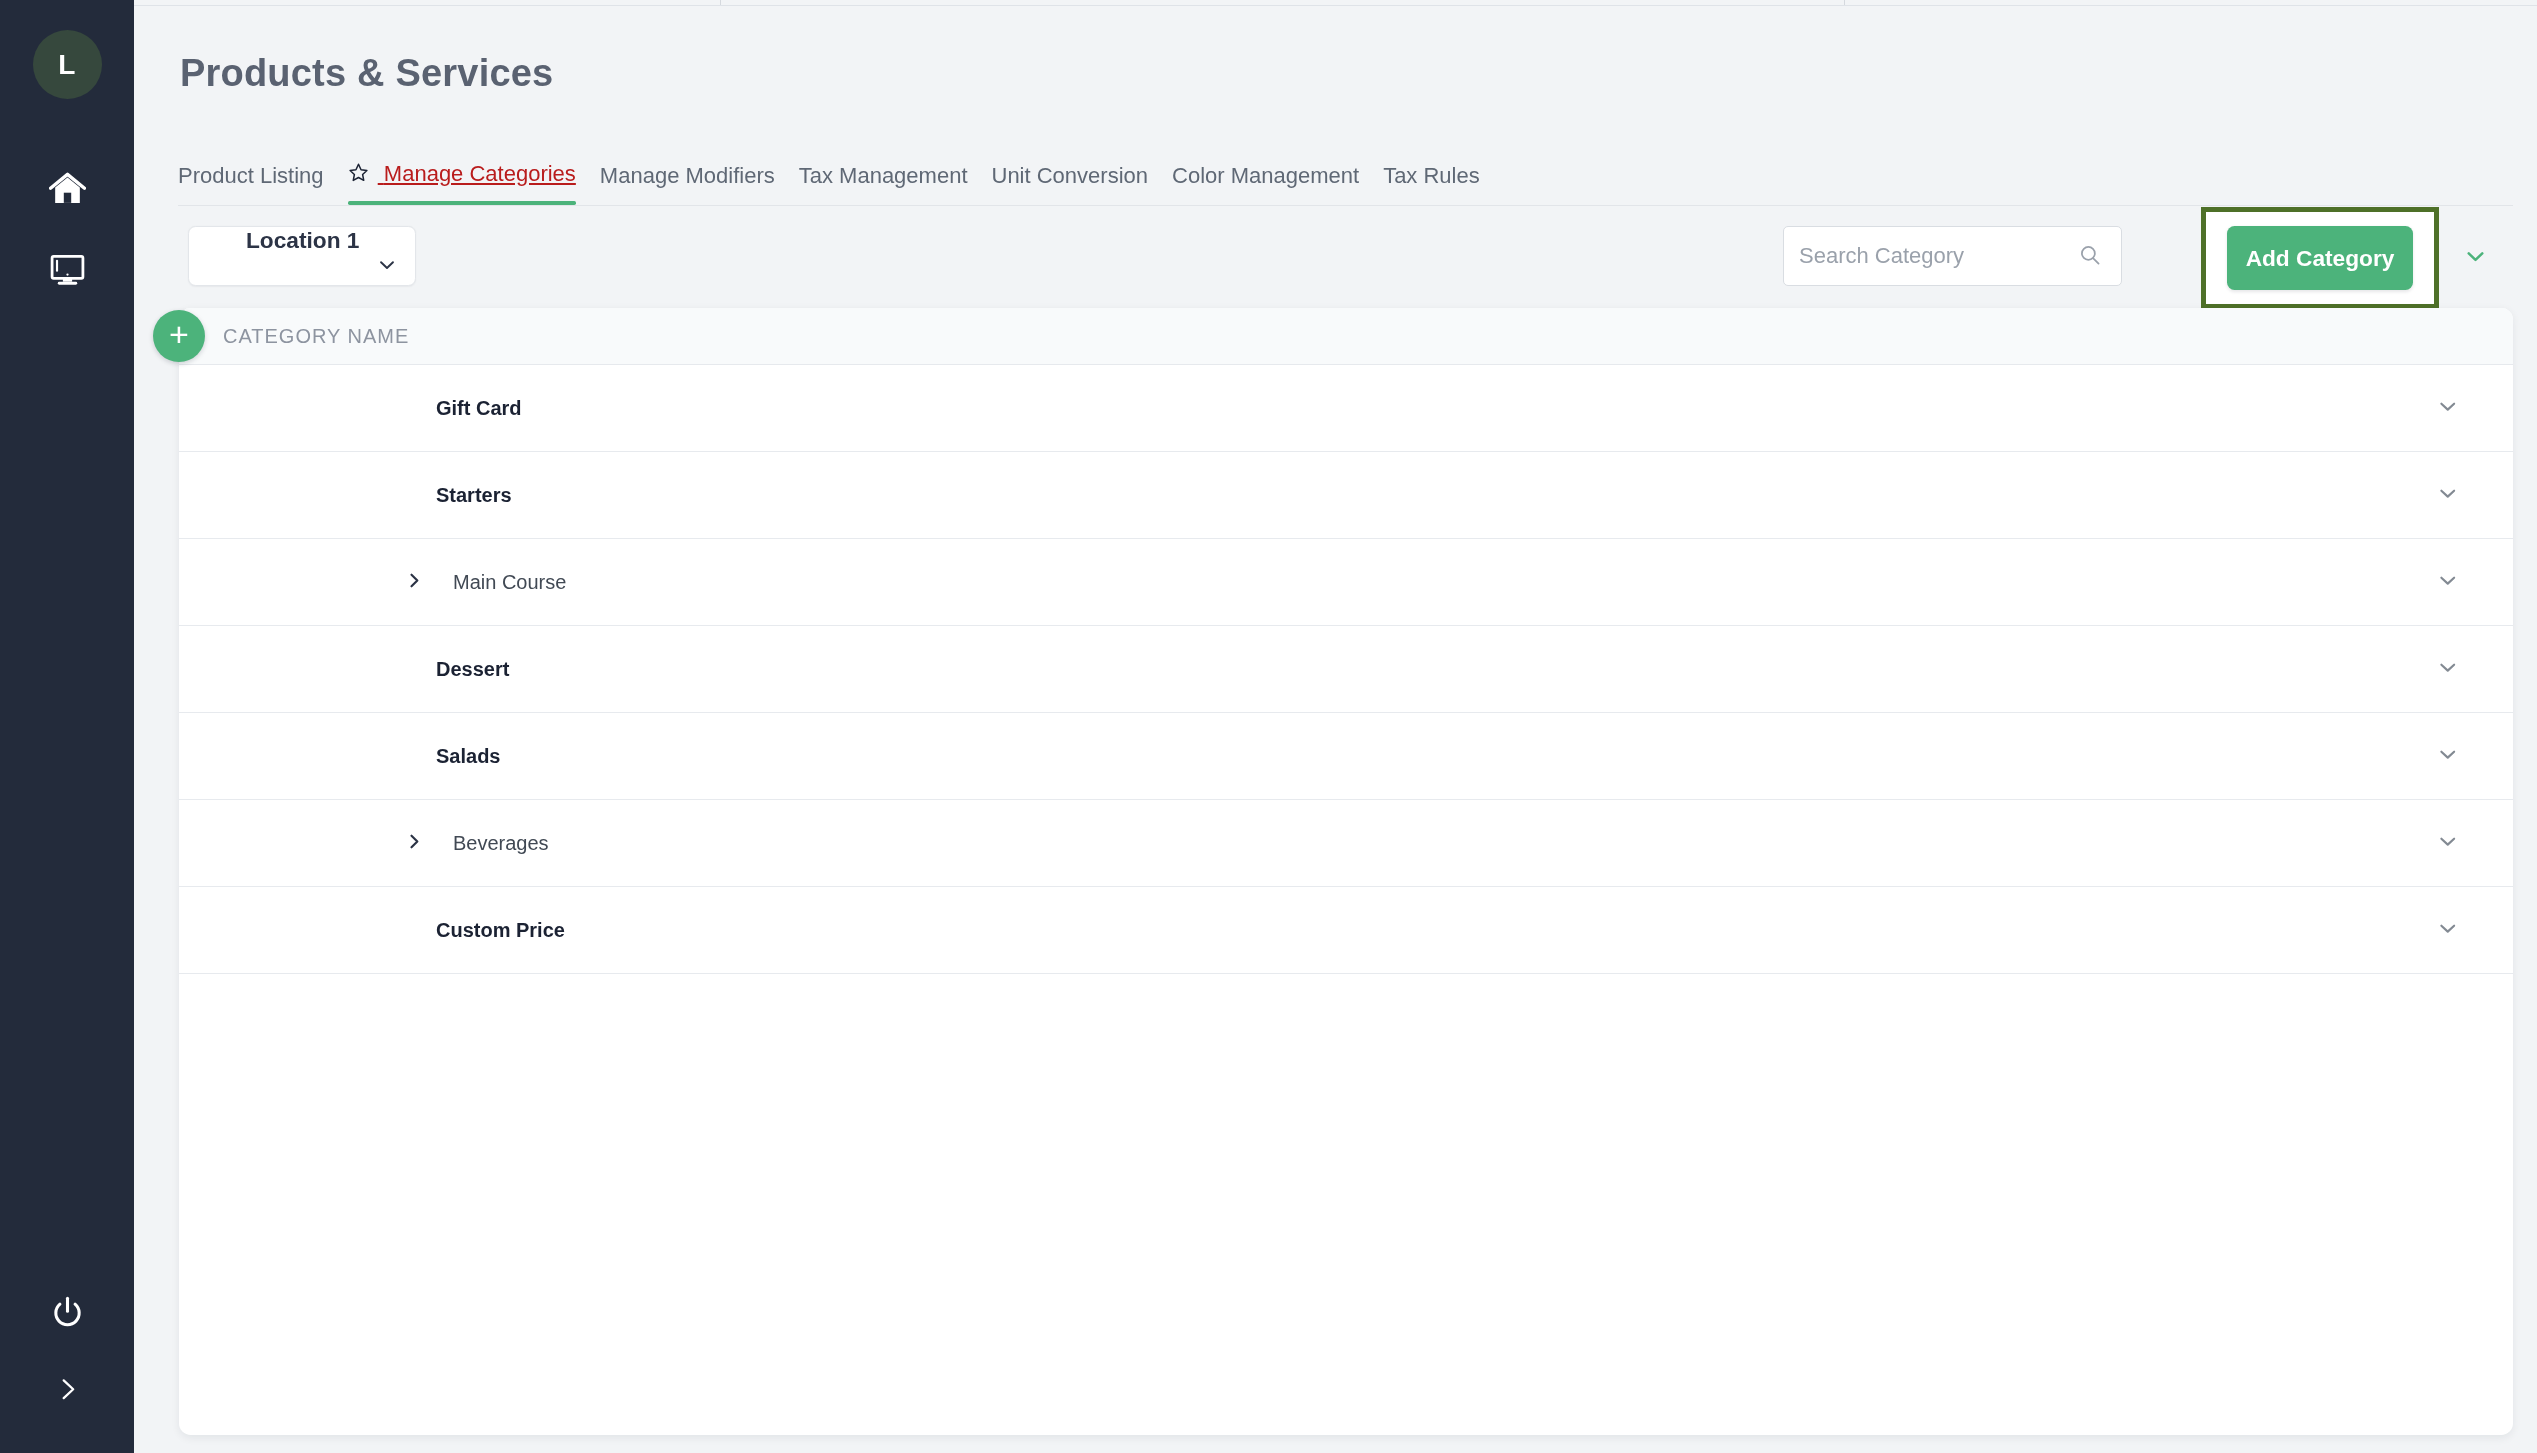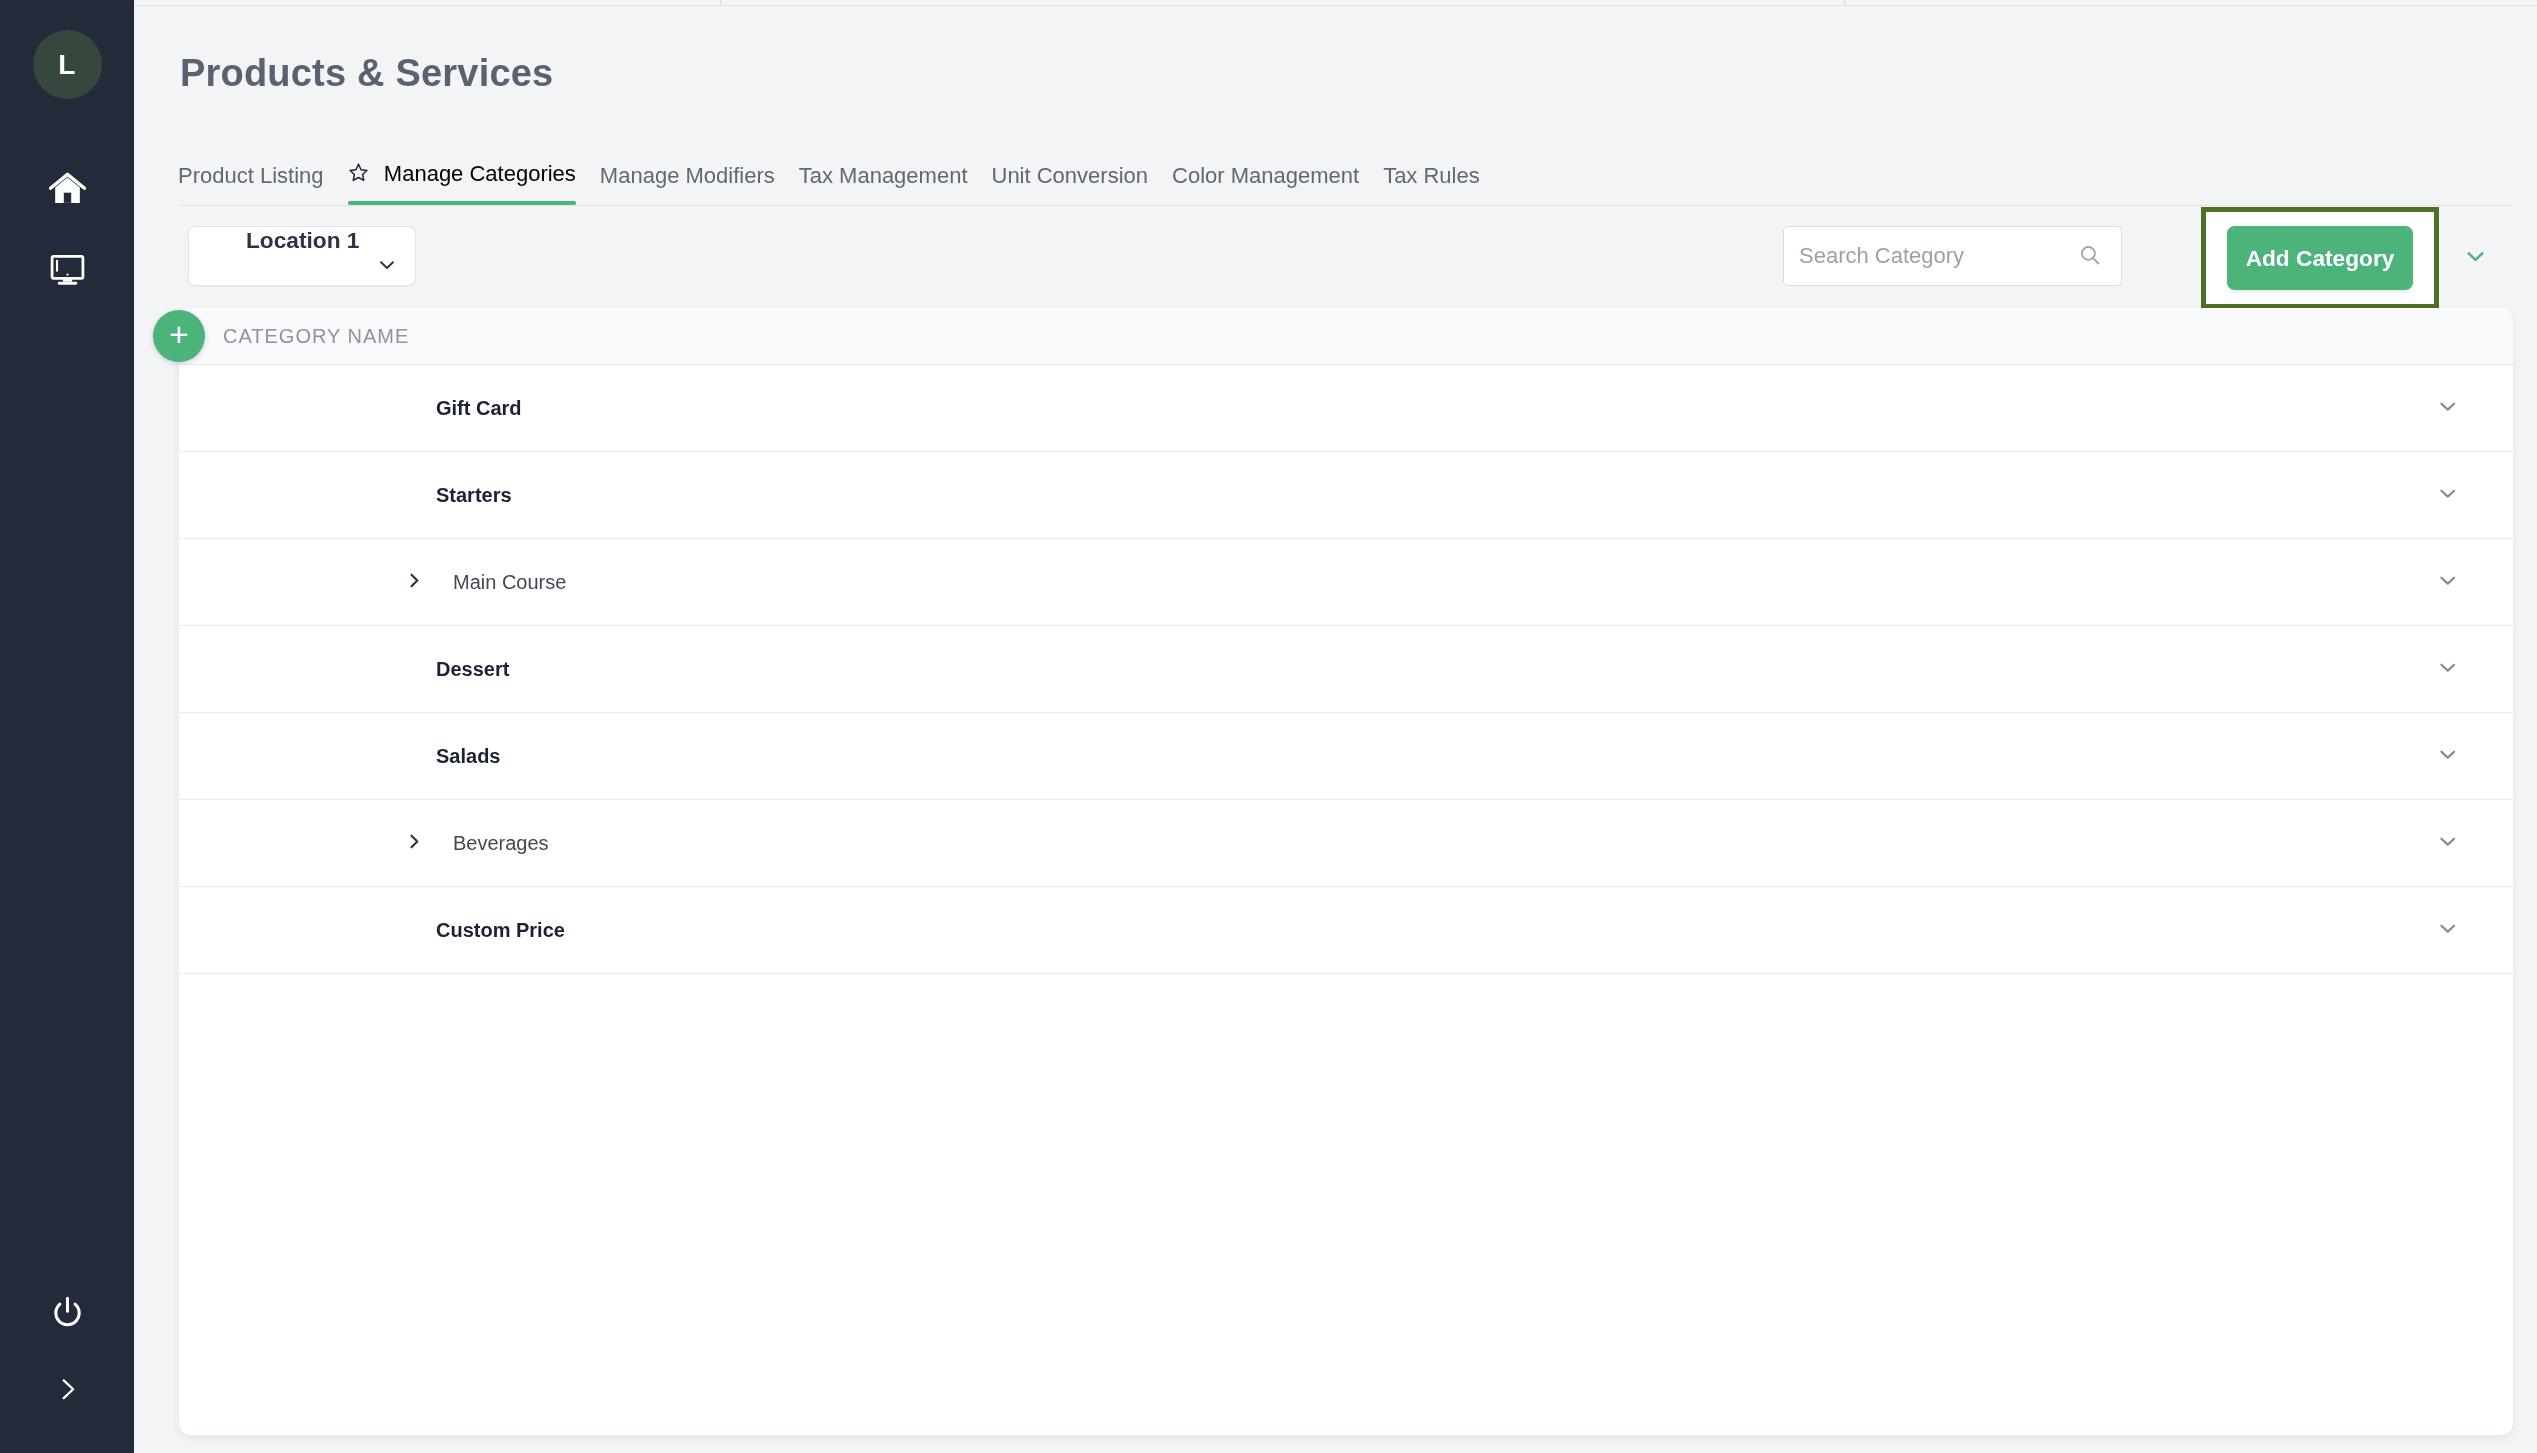--- a/index.html
+++ b/index.html
@@ -92,21 +92,21 @@
   .tab {
     font-size: 22px;
     color: #5f6875;
     padding: 0 0 17px 0;
     margin-right: 24px;
     white-space: nowrap;
     position: relative;
     line-height: 25px;
   }
   .tab:last-child { margin-right: 8px; }
-  .tab.active { color: #000000; }
+  .tab.active { color: #b91c1c; text-decoration: underline; }
   .tab.active::after {
     content: "";
     position: absolute;
     left: 0; right: 0; bottom: 0;
     height: 4.2px;
     background: #4cb37b;
     border-radius: 1.7px;
   }
   .star-icon {
     margin-right: 9.2px;

